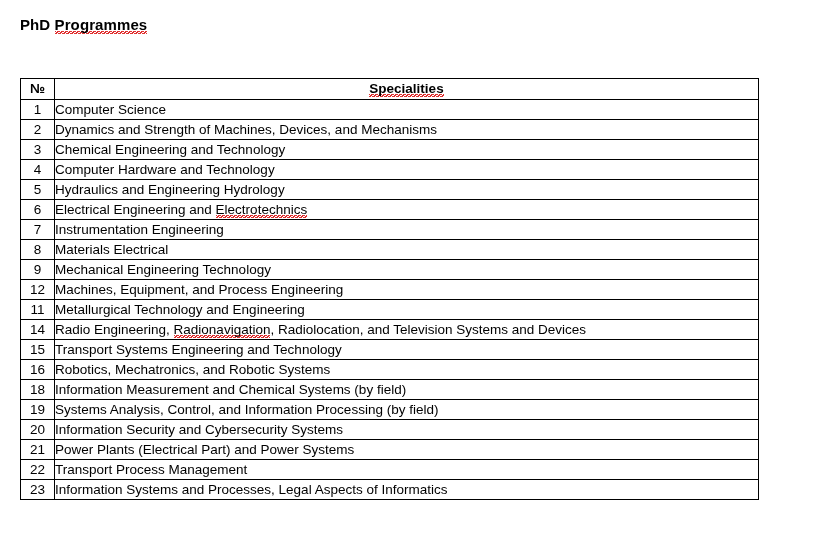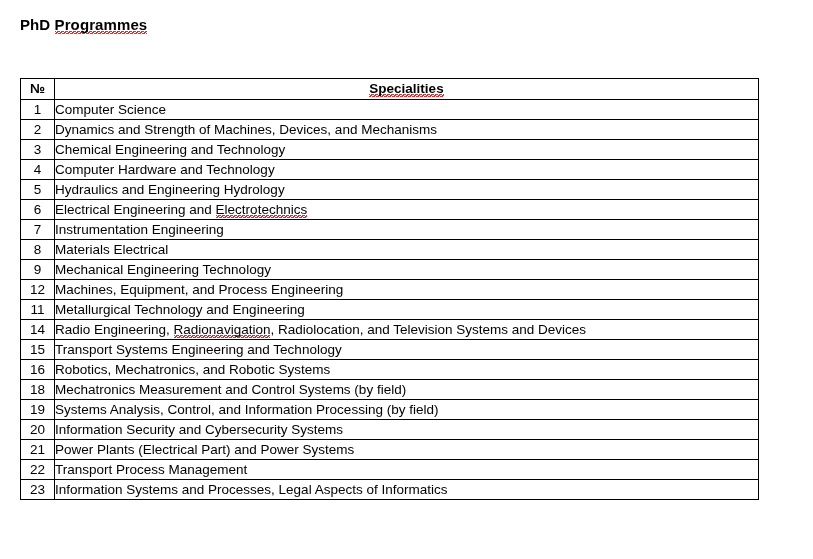--- a/index.html
+++ b/index.html
@@ -162,21 +162,21 @@
         <tr>
           <td class="num">15</td>
           <td class="spec">Transport Systems Engineering and Technology</td>
         </tr>
         <tr>
           <td class="num">16</td>
           <td class="spec">Robotics, Mechatronics, and Robotic Systems</td>
         </tr>
         <tr>
           <td class="num">18</td>
-          <td class="spec">Mechatronics Measurement and Control Systems (by field)</td>
+          <td class="spec">Information Measurement and Chemical Systems (by field)</td>
         </tr>
         <tr>
           <td class="num">19</td>
           <td class="spec">Systems Analysis, Control, and Information Processing (by field)</td>
         </tr>
         <tr>
           <td class="num">20</td>
           <td class="spec">Information Security and Cybersecurity Systems</td>
         </tr>
         <tr>

